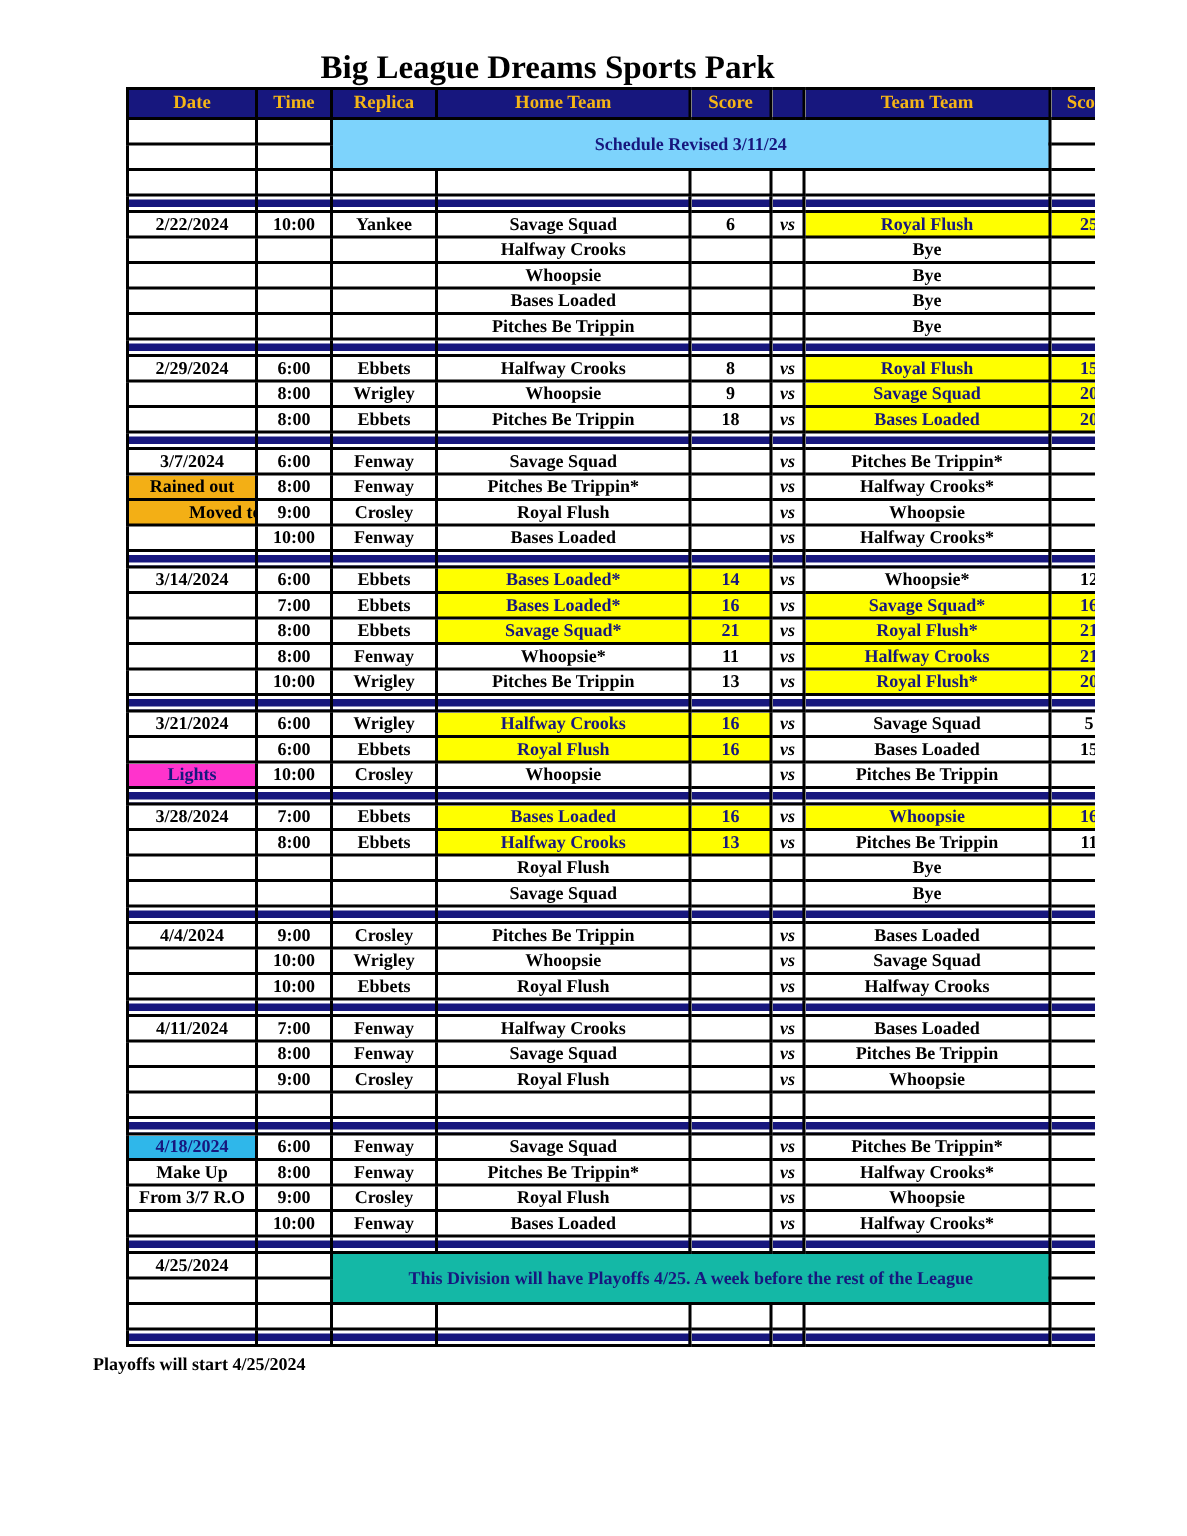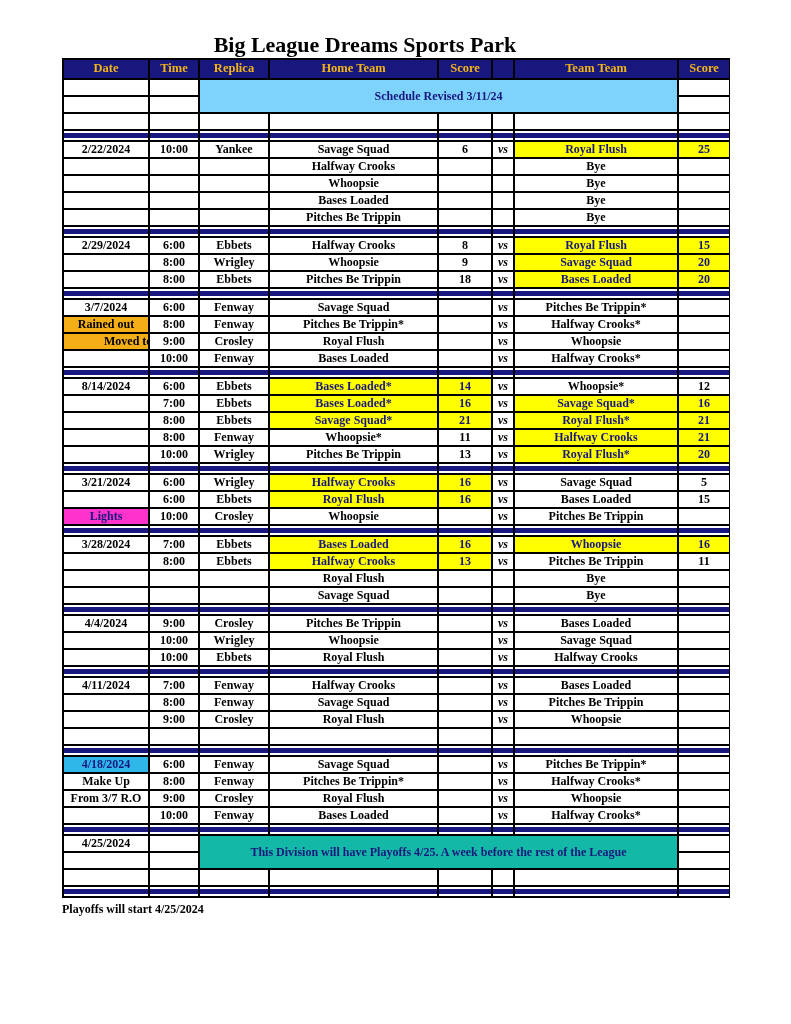--- a/index.html
+++ b/index.html
@@ -13,21 +13,21 @@
     margin:32px 0 0 0;text-align:center;font-weight:bold;font-size:22px;color:#000;
   }
   .subtitle{
     margin:3px 0 0 0;text-align:center;font-weight:bold;font-size:16px;color:#000;
   }
   .note{
     margin:6px 0 4px 0;text-align:center;font-weight:bold;font-style:italic;font-size:12px;color:#000;
   }
   table.sched{
     border-collapse:collapse;table-layout:fixed;
-    margin-left:62px;width:667px;
+    margin-left:84px;width:667px;
     border:2px solid #000;
   }
   table.sched td{
     border:2px solid #000;
     height:15px;
     padding:0 1px;
     text-align:center;vertical-align:middle;
     font-weight:bold;font-size:12px;line-height:1.05;
     color:#000;background:#fff;
     overflow:hidden;white-space:nowrap;
@@ -250,21 +250,21 @@
           <td></td>
           <td></td>
           <td></td>
           <td></td>
           <td></td>
           <td></td>
           <td></td>
           <td></td>
         </tr>
         <tr>
-          <td>8/14/2024</td>
+          <td>3/14/2024</td>
           <td>6:00</td>
           <td>Ebbets</td>
           <td style="background: rgb(255, 255, 0); color: rgb(23, 23, 126);">Bases Loaded*</td>
           <td style="background: rgb(255, 255, 0); color: rgb(23, 23, 126);">14</td>
           <td class="vs">vs</td>
           <td>Whoopsie*</td>
           <td>12</td>
         </tr>
         <tr>
           <td></td>

